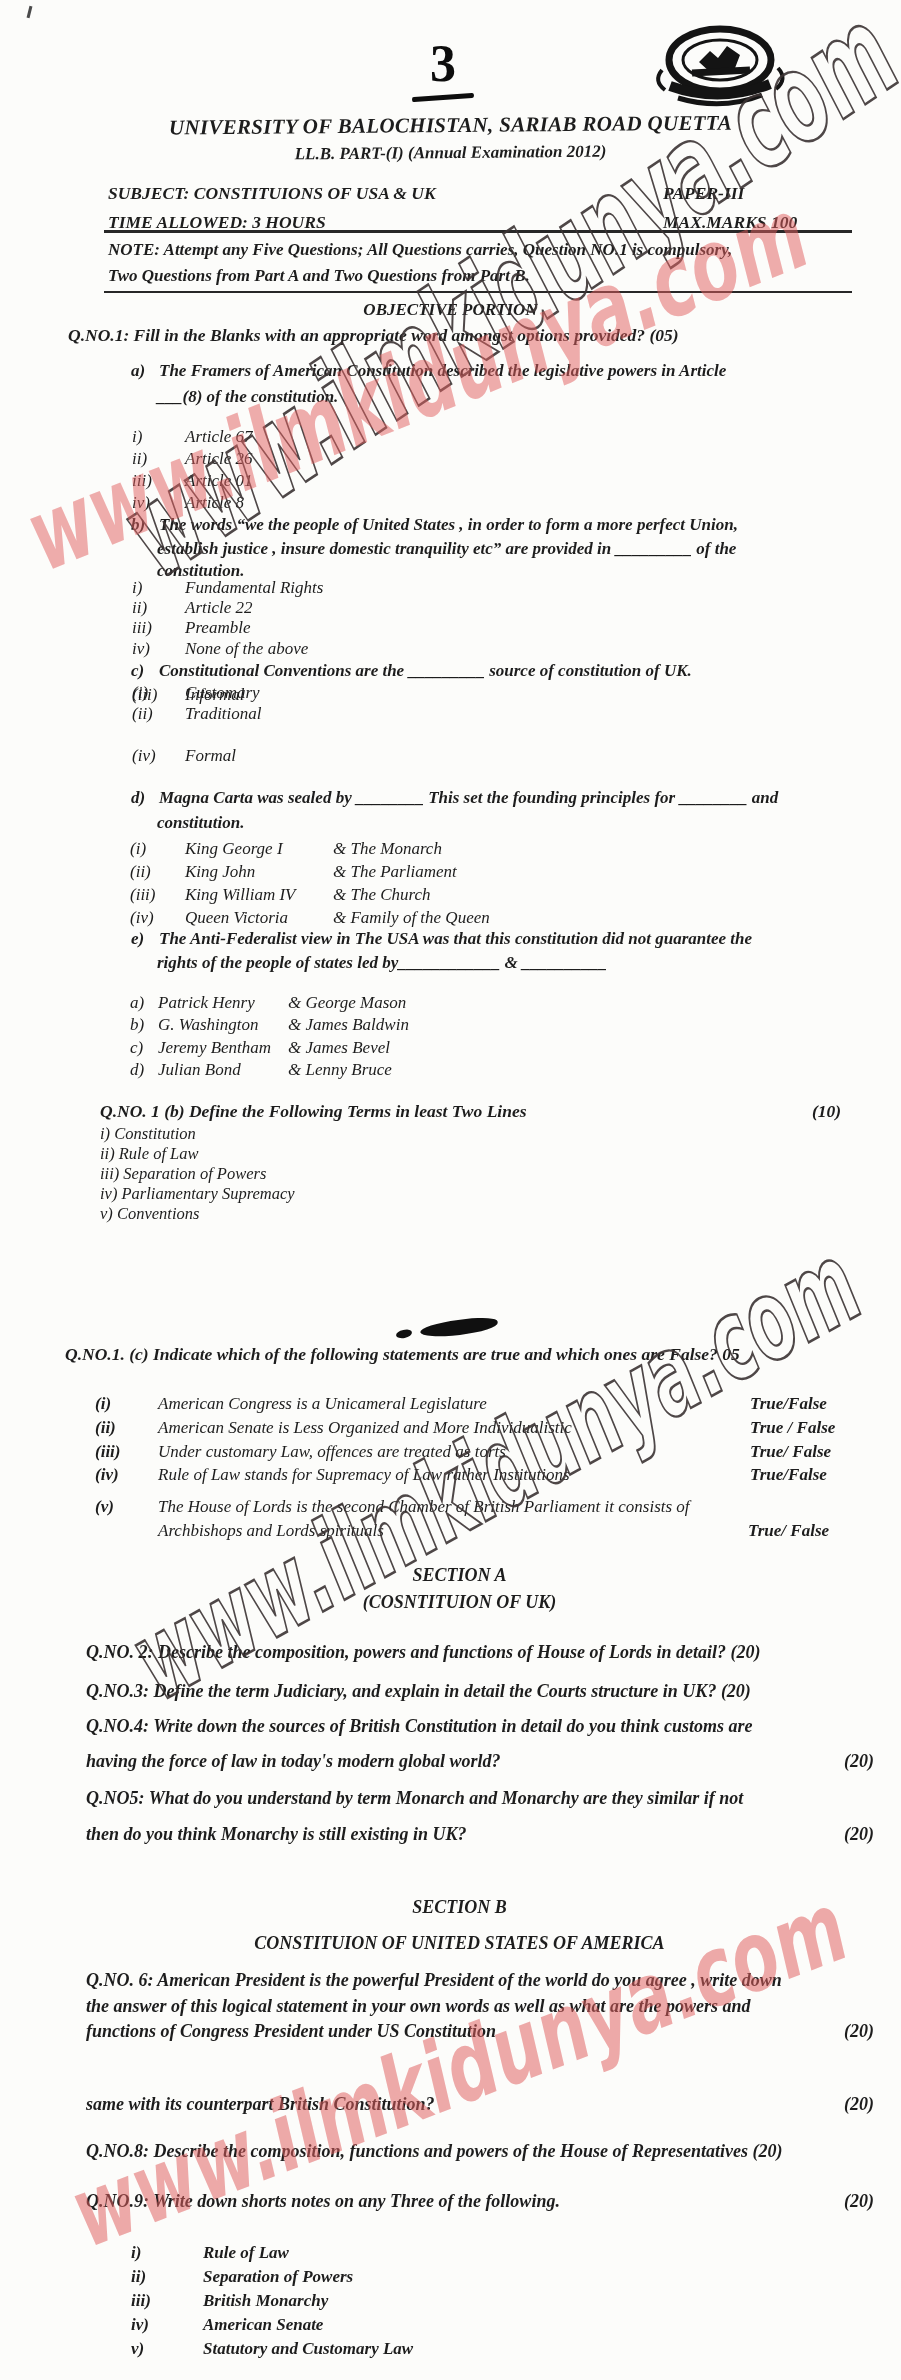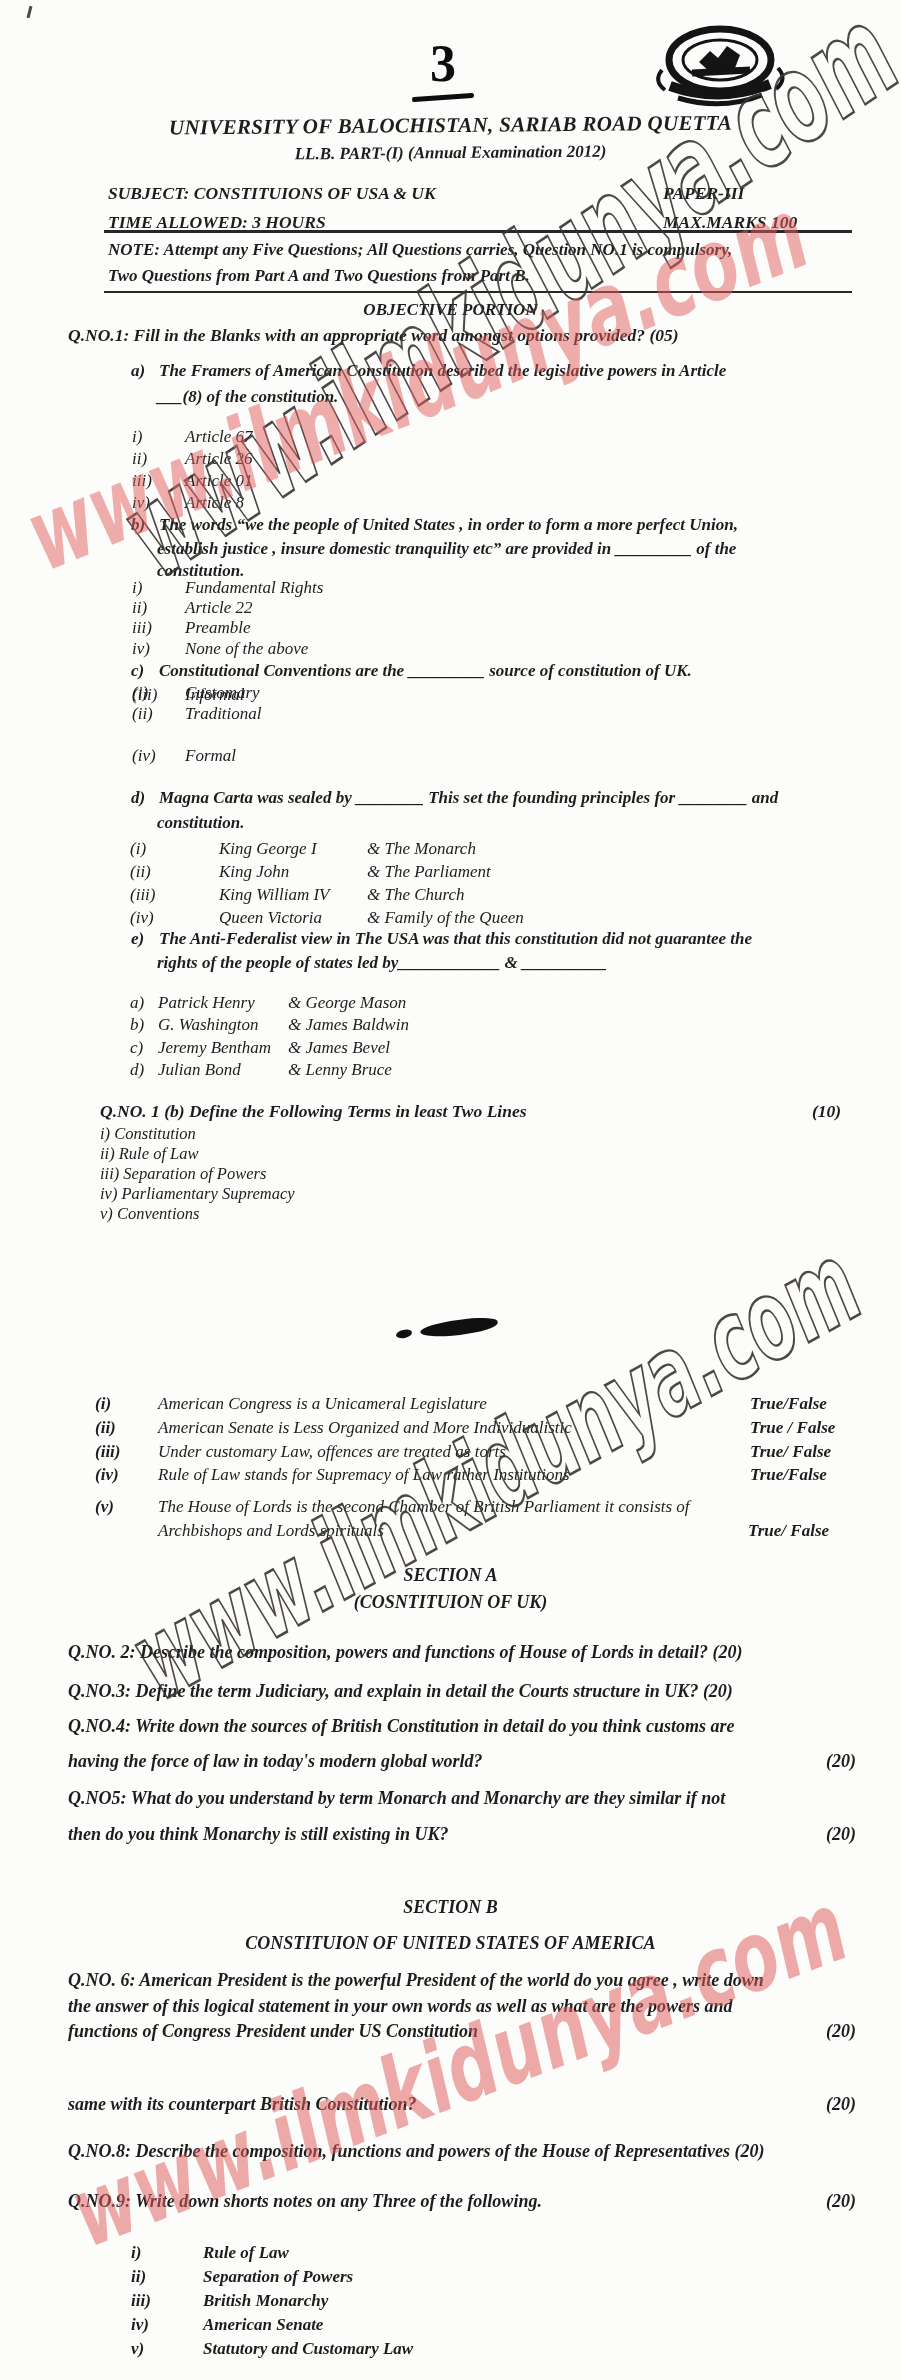--- a/index.html
+++ b/index.html
@@ -7,26 +7,26 @@
     position:relative;width:901px;height:2380px;margin:0 auto;
     background:#fcfcfa;overflow:hidden;
     font-family:"Liberation Serif",serif;font-style:italic;color:#1d1d1d;
   }
   .ln{position:absolute;white-space:nowrap;font-size:17px;line-height:1.05;}
   .b{font-weight:700;}
   .ctr{left:0;right:0;text-align:center;}
   .u{}
   .t21{font-size:21px;letter-spacing:.3px;}
   .t17{font-size:17px;}
-  .q18{font-size:18px;}
+  .q18{font-size:18px;padding-left:18px;}
   .small{font-size:16.5px;}
   .rule{position:absolute;background:#272727;}
   .om{display:inline-block;width:53px;}
   .omd{display:inline-block;width:55px;}
-  .oad{display:inline-block;width:148px;margin-left:34px;}
+  .oad{display:inline-block;width:148px;}
   .ome{display:inline-block;width:28px;}
   .oae{display:inline-block;width:130px;}
   .omtf{display:inline-block;width:63px;font-weight:700;}
   .tfv{position:absolute;font-weight:700;}
   .wm-layer{position:absolute;left:0;top:0;pointer-events:none;}
   .scribble{position:absolute;background:#101010;border-radius:50% 40% 50% 50%;}
   .mark3{position:absolute;left:430px;top:34px;font-size:52px;font-weight:700;font-style:normal;color:#0d0d0d;}
   .mark3-bar{position:absolute;left:412px;top:95px;width:62px;height:5px;background:#0d0d0d;transform:rotate(-4deg);border-radius:2px;}
   .corner-tick{position:absolute;left:28px;top:6px;width:3px;height:12px;background:#4a4a4a;transform:rotate(14deg);}
   .tilt{transform:rotate(-0.5deg);}
@@ -112,20 +112,21 @@
   <div class="ln b" style="top:1102px;left:812px;font-size:17.5px">(10)</div>
   <div class="ln small" style="top:1125px;left:100px">i) Constitution</div>
   <div class="ln small" style="top:1145px;left:100px">ii) Rule of Law</div>
   <div class="ln small" style="top:1165px;left:100px">iii) Separation of Powers</div>
   <div class="ln small" style="top:1185px;left:100px">iv) Parliamentary Supremacy</div>
   <div class="ln small" style="top:1205px;left:100px">v) Conventions</div>
 
   <div class="scribble" style="left:420px;top:1320px;width:78px;height:15px;transform:rotate(-7deg)"></div>
   <div class="scribble" style="left:396px;top:1330px;width:16px;height:8px;transform:rotate(-10deg)"></div>
 
+  <div class="ln b" style="top:1345px;left:65px;font-size:17.5px">Q.NO.1. (c) Indicate which of the following statements are true and which ones are False? 05</div>
 
   <div class="ln" style="top:1395px;left:95px"><span class="omtf">(i)</span><span>American Congress is a Unicameral Legislature</span><span class="tfv" style="left:655px">True/False</span></div>
   <div class="ln" style="top:1419px;left:95px"><span class="omtf">(ii)</span><span>American Senate is Less Organized and More Individualistic</span><span class="tfv" style="left:655px">True / False</span></div>
   <div class="ln" style="top:1443px;left:95px"><span class="omtf">(iii)</span><span>Under customary Law, offences are treated as torts</span><span class="tfv" style="left:655px">True/ False</span></div>
   <div class="ln" style="top:1466px;left:95px"><span class="omtf">(iv)</span><span>Rule of Law stands for Supremacy of Law  rather Institutions</span><span class="tfv" style="left:655px">True/False</span></div>
   <div class="ln" style="top:1498px;left:95px"><span class="omtf">(v)</span><span>The House of Lords is the second Chamber of British Parliament it consists of</span></div>
   <div class="ln" style="top:1522px;left:158px"><span>Archbishops and Lords spirituals</span><span class="tfv" style="left:590px">True/ False</span></div>
 
   <div class="ln ctr b q18" style="top:1566px">SECTION A</div>
   <div class="ln ctr b q18 u" style="top:1593px">(COSNTITUION OF UK)</div>

